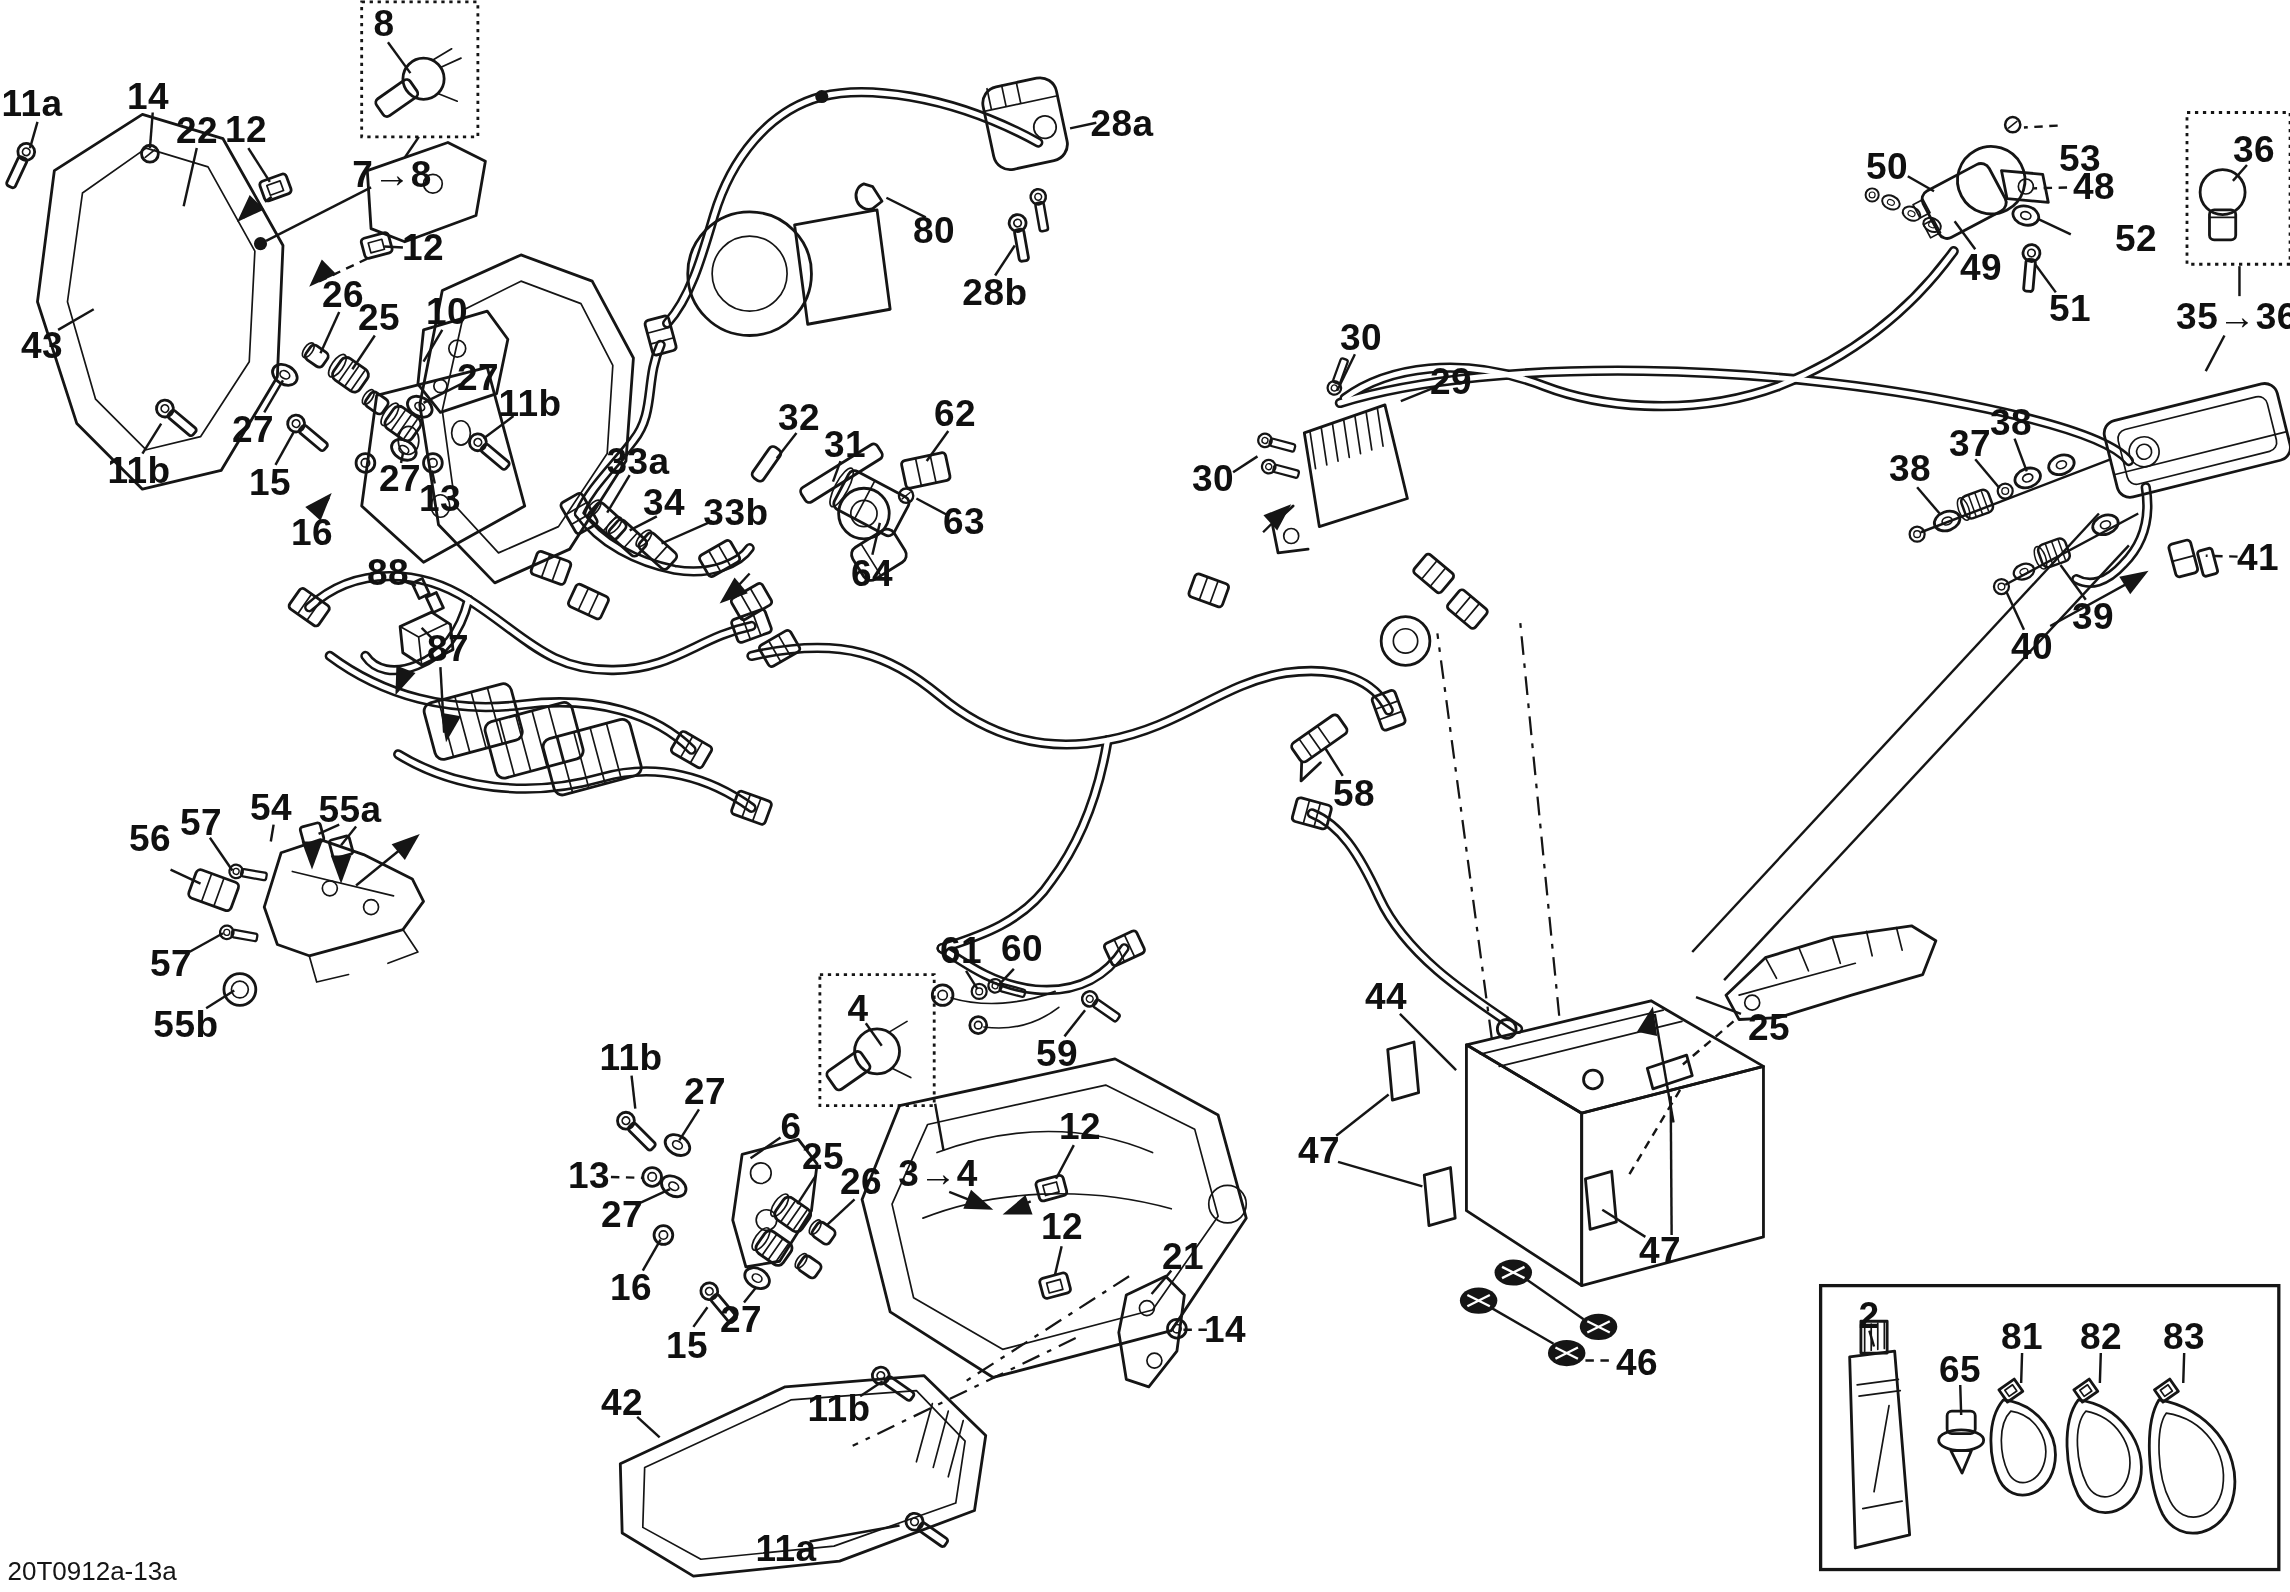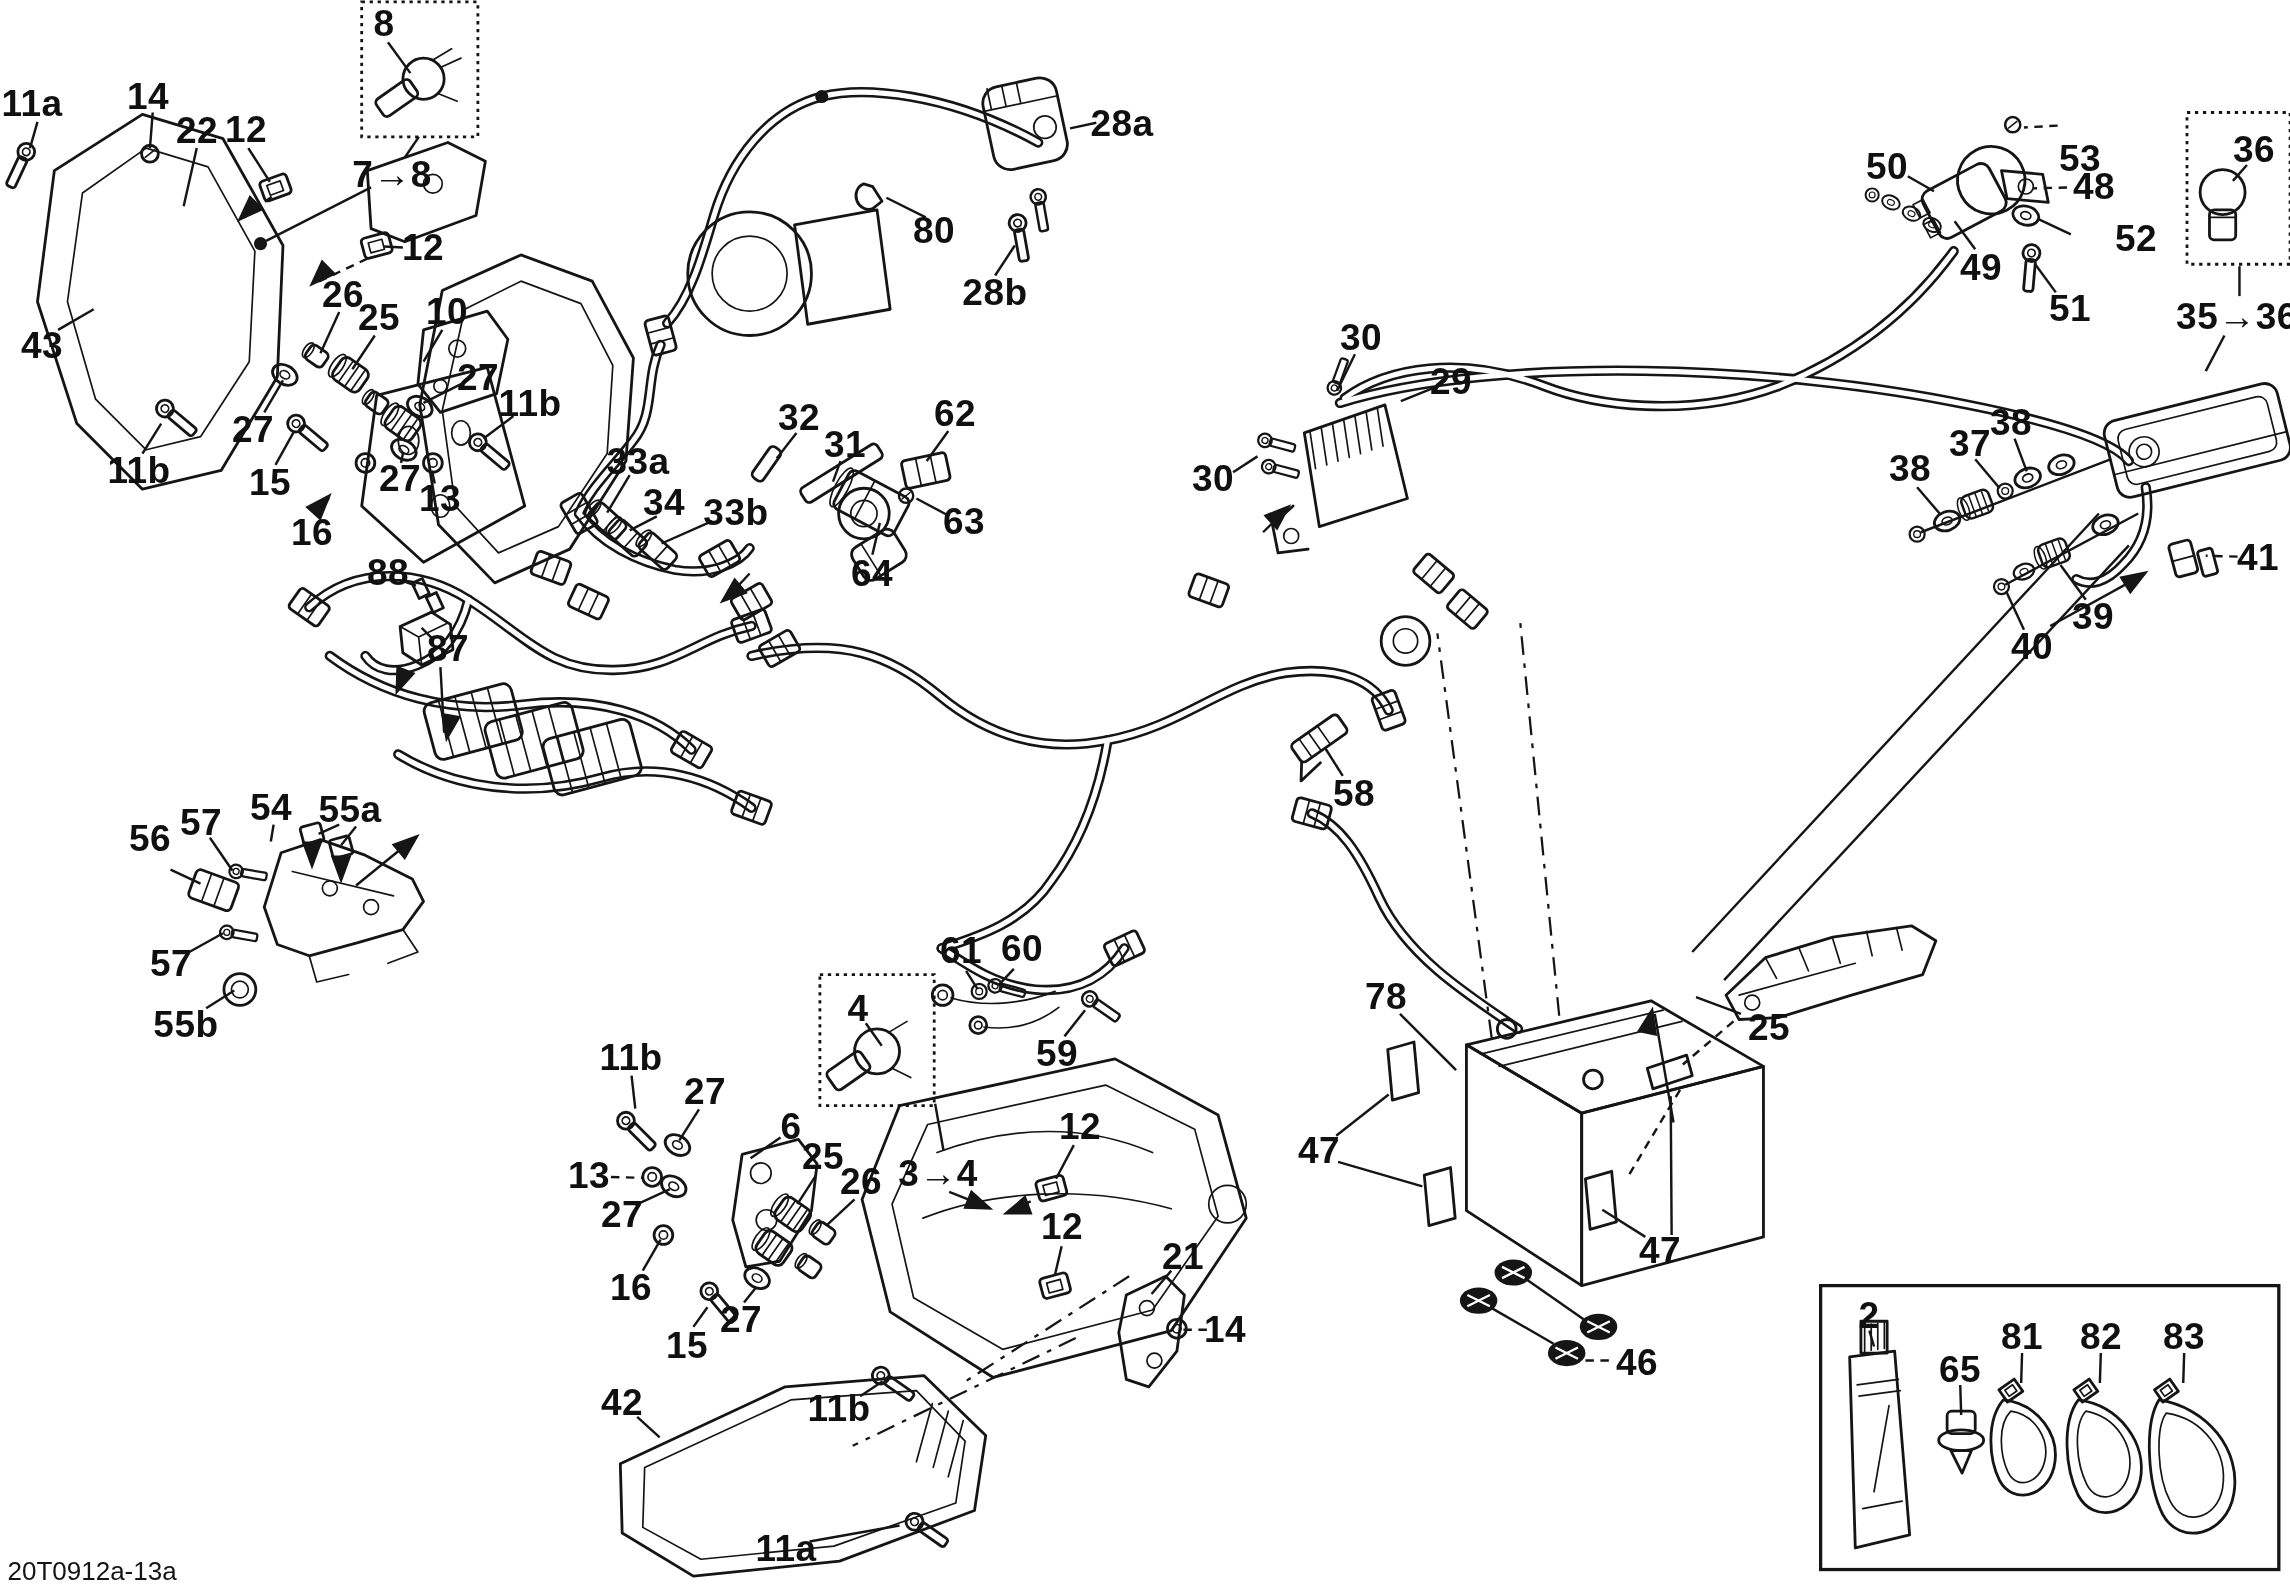--- a/index.html
+++ b/index.html
@@ -643,21 +643,21 @@
       <div class="callout" style="left: 1981px; top: 267px;">49</div>
       <div class="callout" style="left: 2070px; top: 308px;">51</div>
       <div class="callout" style="left: 2254px; top: 149px;">36</div>
       <div class="callout" style="left: 2237px; top: 316px;">35→36</div>
       <div class="callout" style="left: 1910px; top: 468px;">38</div>
       <div class="callout" style="left: 1970px; top: 443px;">37</div>
       <div class="callout" style="left: 2011px; top: 422px;">38</div>
       <div class="callout" style="left: 2093px; top: 616px;">39</div>
       <div class="callout" style="left: 2032px; top: 646px;">40</div>
       <div class="callout" style="left: 2258px; top: 557px;">41</div>
-      <div class="callout" style="left: 1386px; top: 996px;">78</div>
+      <div class="callout" style="left: 1386px; top: 996px;">44</div>
       <div class="callout" style="left: 1769px; top: 1027px;">25</div>
       <div class="callout" style="left: 1319px; top: 1150px;">47</div>
       <div class="callout" style="left: 1660px; top: 1250px;">47</div>
       <div class="callout" style="left: 1637px; top: 1362px;">46</div>
       <div class="callout" style="left: 631px; top: 1057px;">11b</div>
       <div class="callout" style="left: 705px; top: 1091px;">27</div>
       <div class="callout" style="left: 791px; top: 1126px;">6</div>
       <div class="callout" style="left: 823px; top: 1156px;">25</div>
       <div class="callout" style="left: 861px; top: 1181px;">26</div>
       <div class="callout" style="left: 589px; top: 1175px;">13</div>

